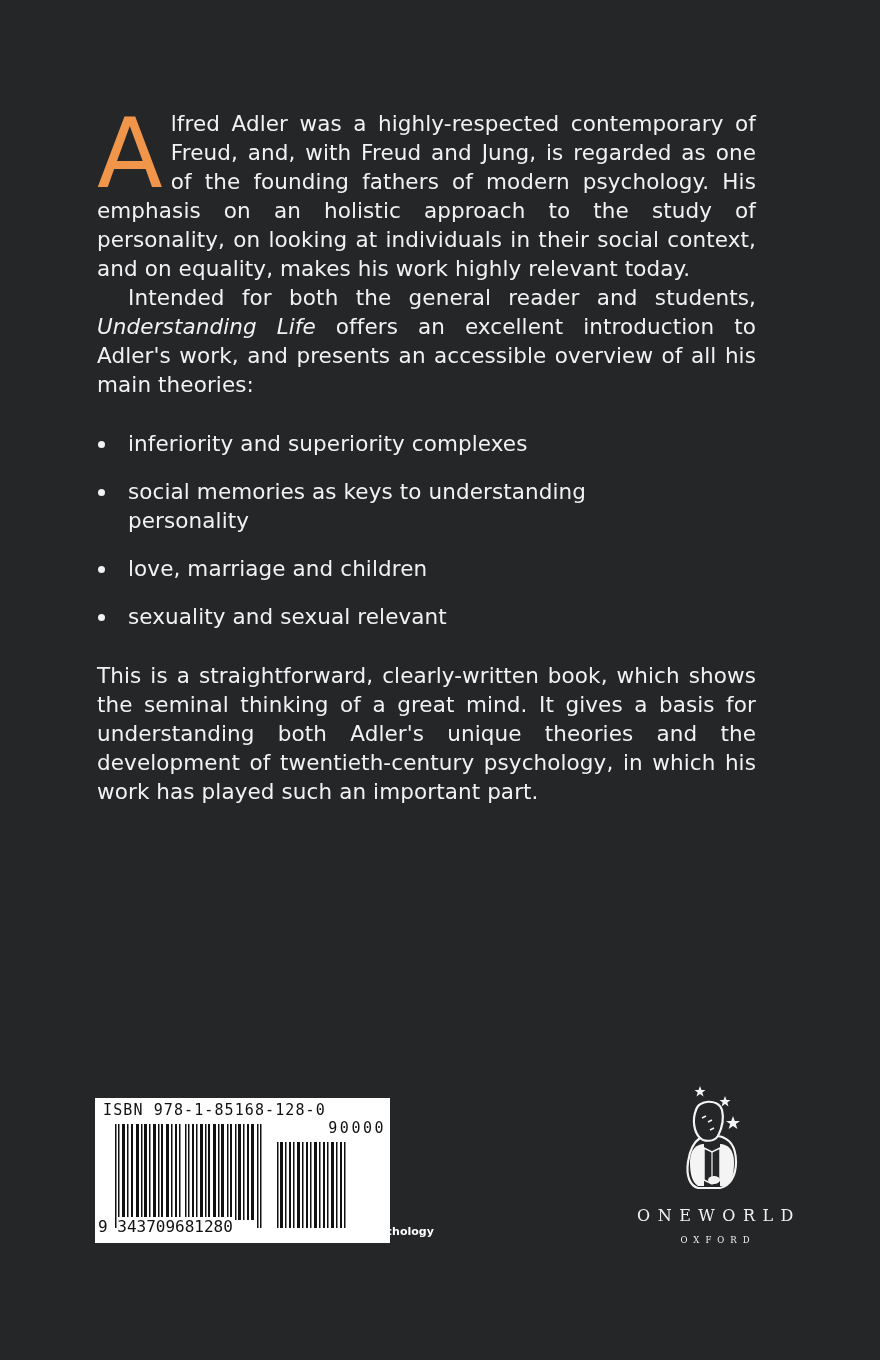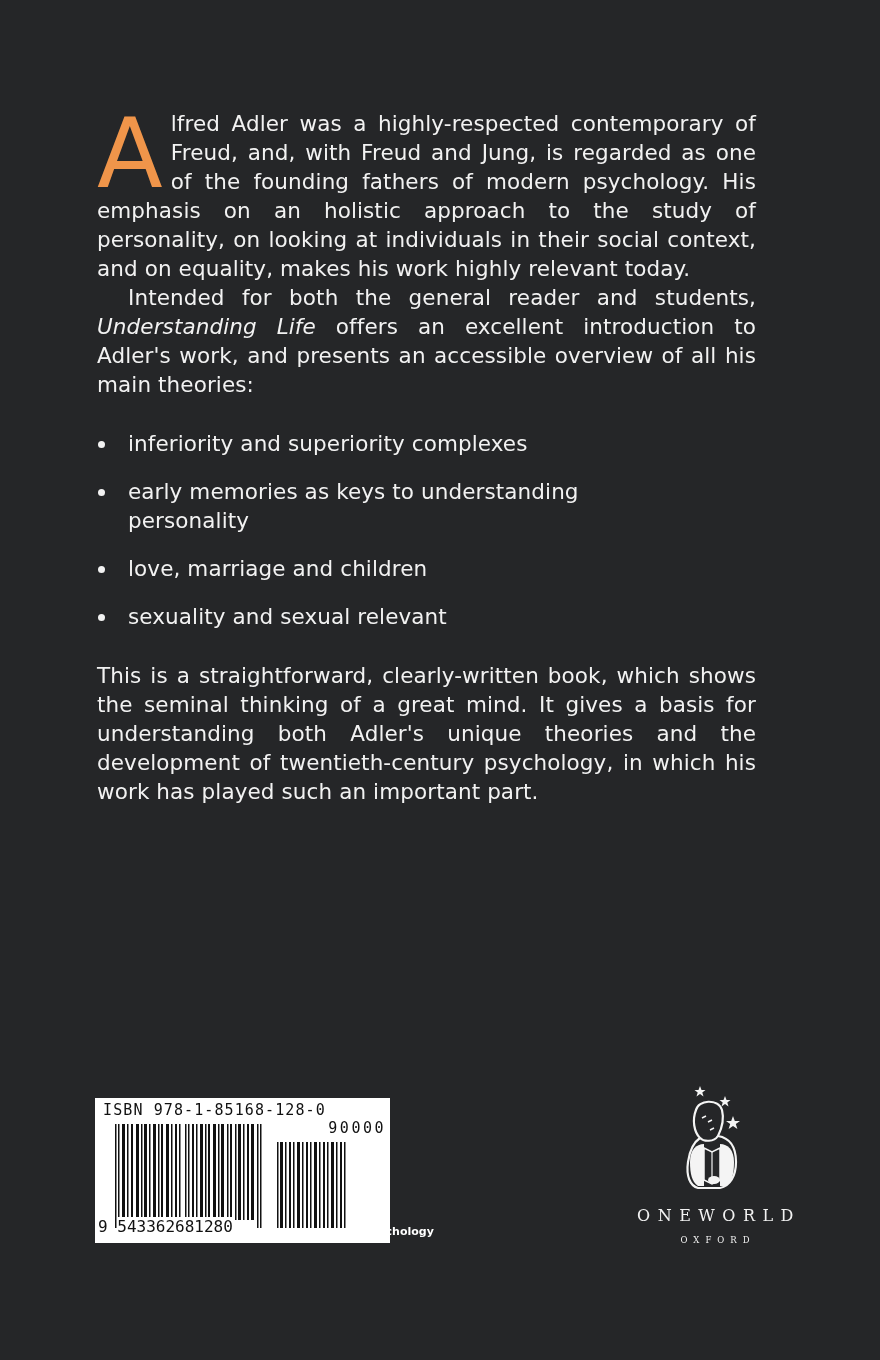--- a/index.html
+++ b/index.html
@@ -159,21 +159,21 @@
   </style>
 </head>
 <body>
 
 <div class="blurb">
   <p><span class="drop-cap">A</span><span>lfred Adler was a highly-respected contemporary of Freud, and, with Freud and Jung, is regarded as one of the founding fathers of modern psychology. His emphasis on an holistic approach to the study of personality, on looking at individuals in their social context, and on equality, makes his work highly relevant today.</span></p>
   <p class="indent"><span>Intended for both the general reader and students,</span> <span class="italic">Understanding Life</span> <span>offers an excellent introduction to Adler's work, and presents an accessible overview of all his main theories:</span></p>
 
   <ul class="theories">
     <li><span class="bullet"></span><span>inferiority and superiority complexes</span></li>
-    <li><span class="bullet"></span><span>early memories as keys to understanding personality</span></li>
+    <li><span class="bullet"></span><span>social memories as keys to understanding personality</span></li>
     <li><span class="bullet"></span><span>love, marriage and children</span></li>
     <li><span class="bullet"></span><span>sexuality and sexual relevant</span></li>
   </ul>
 
   <p class="closing">This is a straightforward, clearly-written book, which shows the seminal thinking of a great mind. It gives a basis for understanding both Adler's unique theories and the development of twentieth-century psychology, in which his work has played such an important part.</p>
 </div>
 
 <div class="barcode-box">
   <div class="isbn-text">ISBN 978-1-85168-128-0</div>
   <div class="addon-code">90000</div>
@@ -230,21 +230,21 @@
       <rect x="37" y="0" width="3" height="86"></rect>
       <rect x="42" y="0" width="1.5" height="86"></rect>
       <rect x="46" y="0" width="2" height="86"></rect>
       <rect x="50" y="0" width="1.5" height="86"></rect>
       <rect x="54" y="0" width="3" height="86"></rect>
       <rect x="59" y="0" width="1.5" height="86"></rect>
       <rect x="63" y="0" width="2" height="86"></rect>
       <rect x="67" y="0" width="1.5" height="86"></rect>
     </g>
   </svg>
-  <div class="barcode-digits"><span class="d">9</span>&nbsp;<span class="d">543362</span><span class="d">681280</span></div>
+  <div class="barcode-digits"><span class="d">9</span>&nbsp;<span class="d">343709</span><span class="d">681280</span></div>
 </div>
 
 <div class="category">Psychology</div>
 
 <div class="publisher">
   <svg class="logo" viewBox="0 0 90 110">
     <g fill="#f4f4f4">
       <polygon points="30,4 31.5,8 35.5,8 32.3,10.4 33.5,14.4 30,12 26.5,14.4 27.7,10.4 24.5,8 28.5,8"></polygon>
       <polygon points="55,14 56.5,18 60.5,18 57.3,20.4 58.5,24.4 55,22 51.5,24.4 52.7,20.4 49.5,18 53.5,18"></polygon>
       <polygon points="63,34 64.8,39 70,39 65.8,42 67.4,47 63,44 58.6,47 60.2,42 56,39 61.2,39"></polygon>

